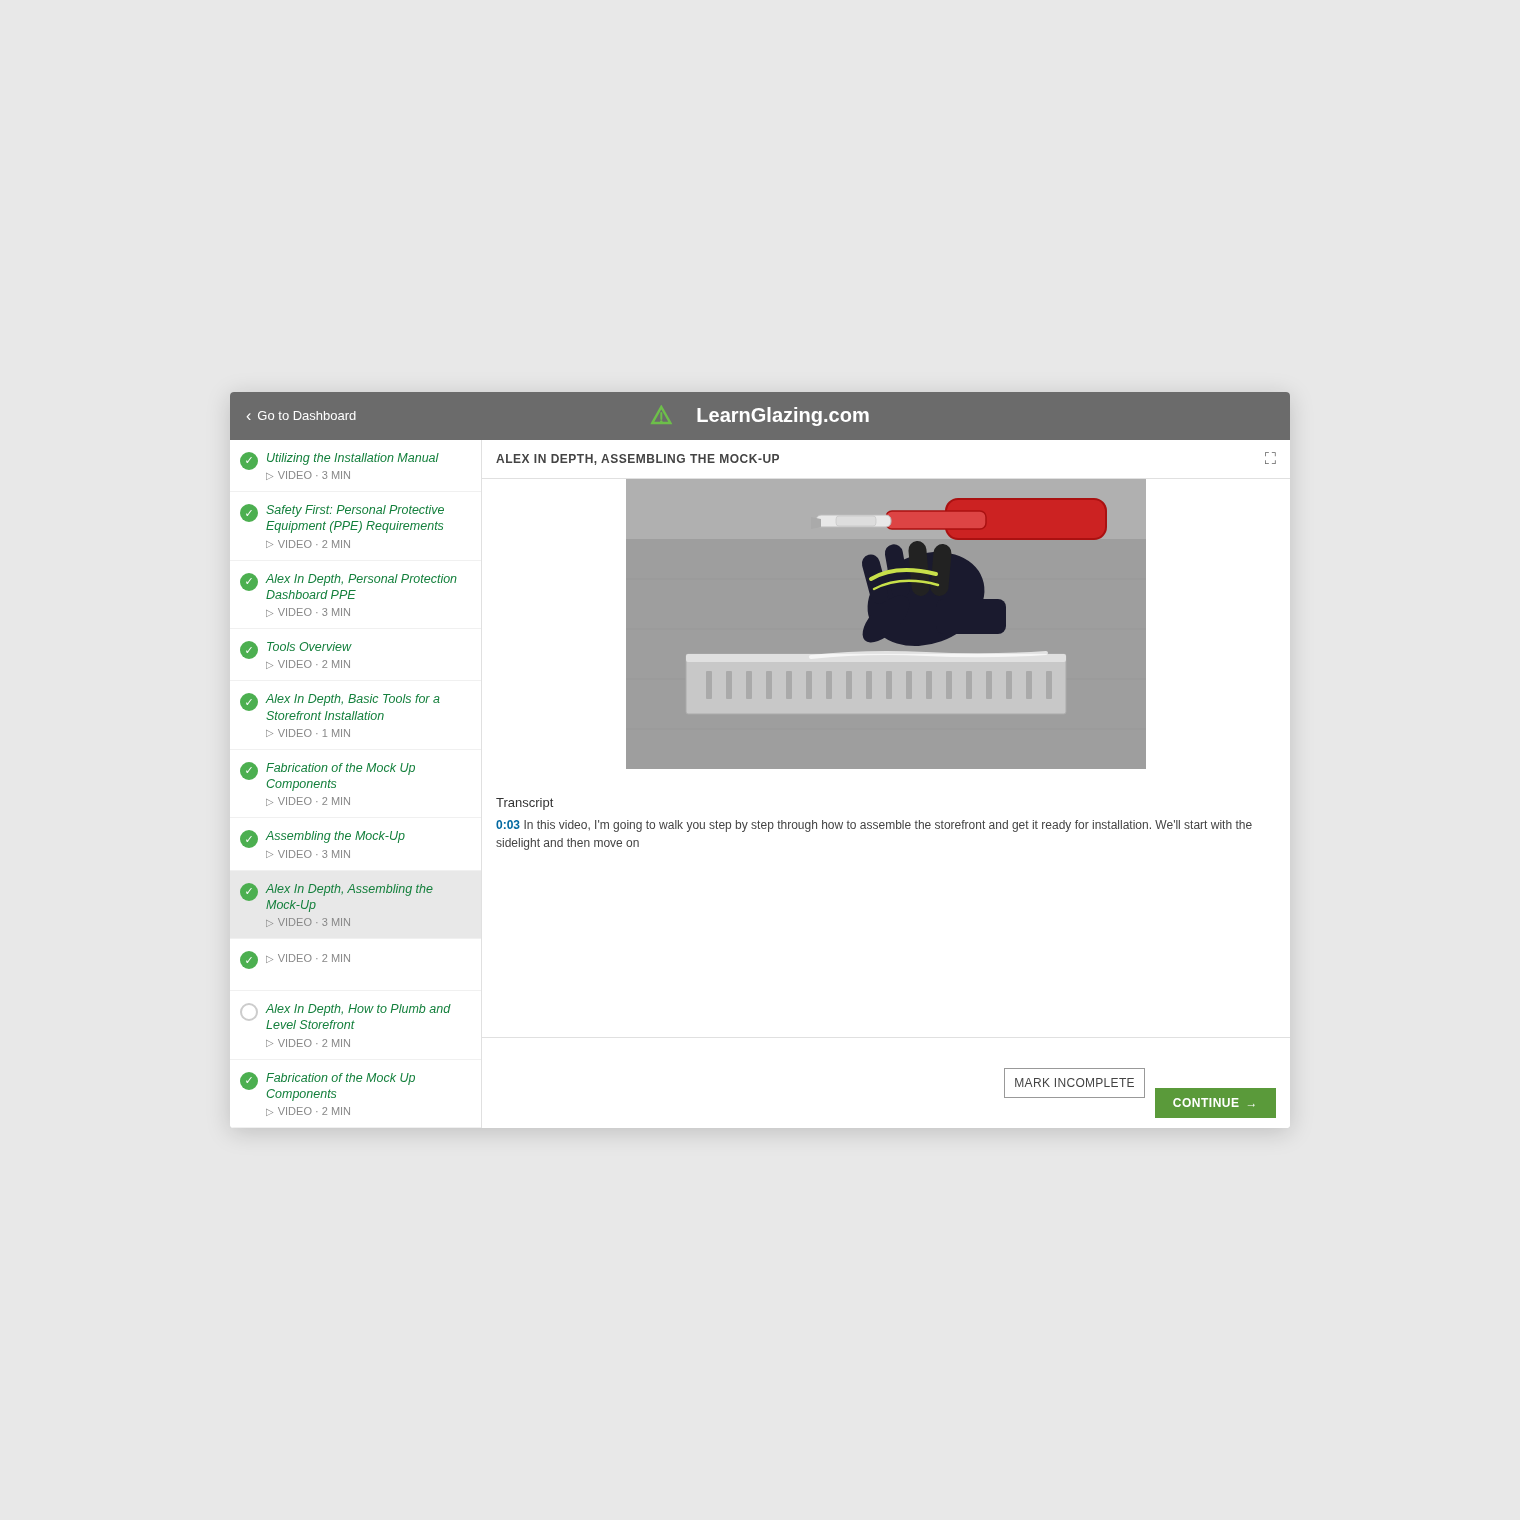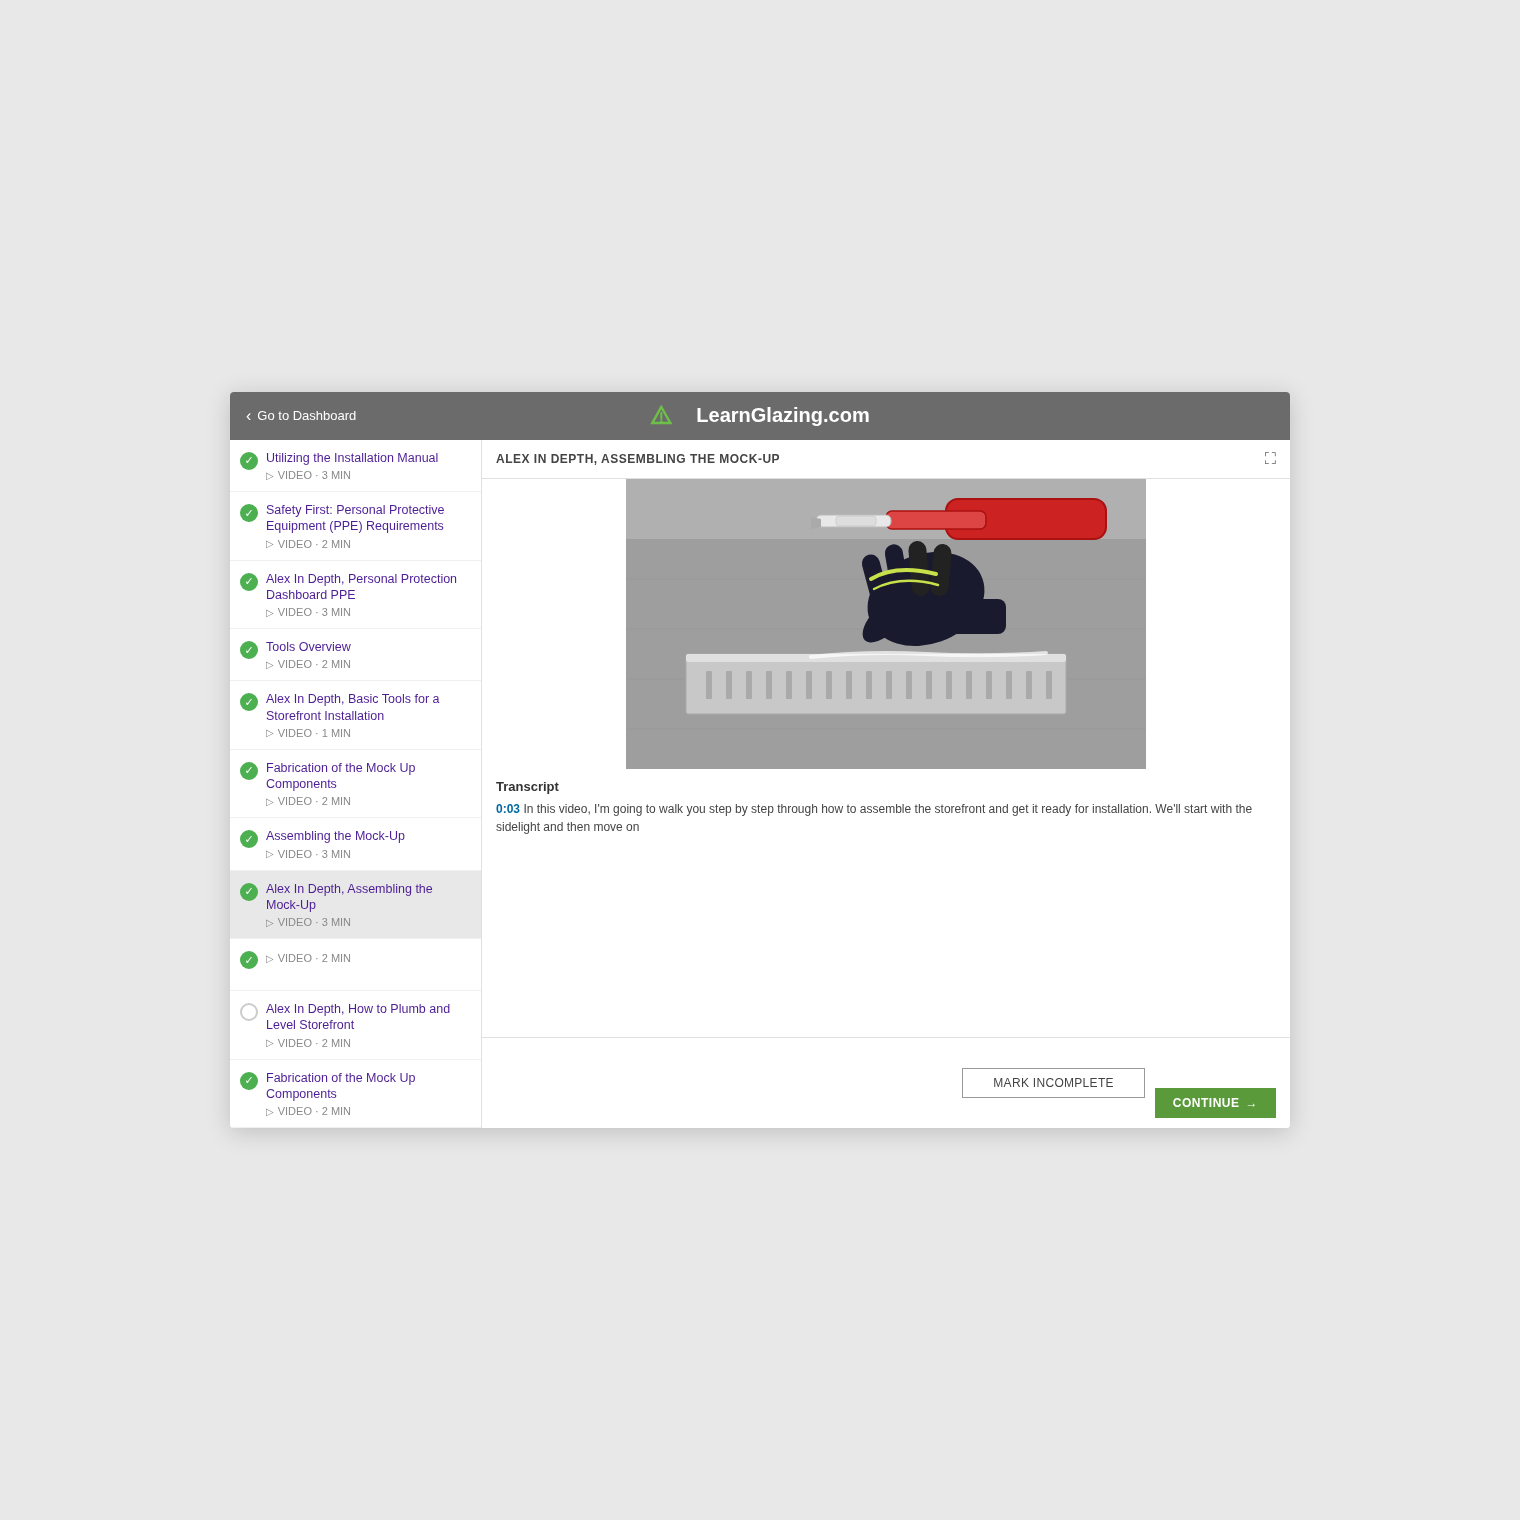--- a/index.html
+++ b/index.html
@@ -100,23 +100,24 @@
     }
     .icon-circle {
       border: 2px solid #ccc;
       background: #fff;
     }
     .sidebar-item-content {
       flex: 1;
     }
     .sidebar-item-title {
       font-size: 12.5px;
-      color: #4c1d95;
+      color: #15803d;
       line-height: 1.3;
       font-weight: 500;
+      font-style: italic;
     }
     .sidebar-item-meta {
       display: flex;
       align-items: center;
       gap: 4px;
       margin-top: 3px;
     }
     .meta-icon {
       font-size: 10px;
       color: #888;
@@ -168,23 +169,24 @@
       background: #222;
       position: relative;
       overflow: hidden;
     }
     
     .transcript-section {
       padding: 10px 14px 8px 14px;
     }
     .transcript-label {
       font-size: 13px;
-      font-weight: bold;
+      font-weight: normal;
       color: #333;
       margin-bottom: 6px;
+      margin-top: 16px;
     }
     .transcript-text {
       font-size: 12px;
       color: #444;
       line-height: 1.5;
     }
     .transcript-time {
       font-weight: bold;
       color: #0369a1;
     }
@@ -196,21 +198,21 @@
       justify-content: flex-end;
       padding: 10px 14px;
       gap: 10px;
       background: #fff;
     }
     .btn-mark-incomplete {
       border: 1px solid #999;
       background: #fff;
       color: #444;
       font-size: 12px;
-      padding: 7px 30px;
+      padding: 7px 9px;
       cursor: pointer;
       letter-spacing: 0.3px;
     }
     .btn-continue {
       background: #5a9a3a;
       color: #fff;
       border: none;
       font-size: 12px;
       font-weight: bold;
       padding: 8px 18px;

